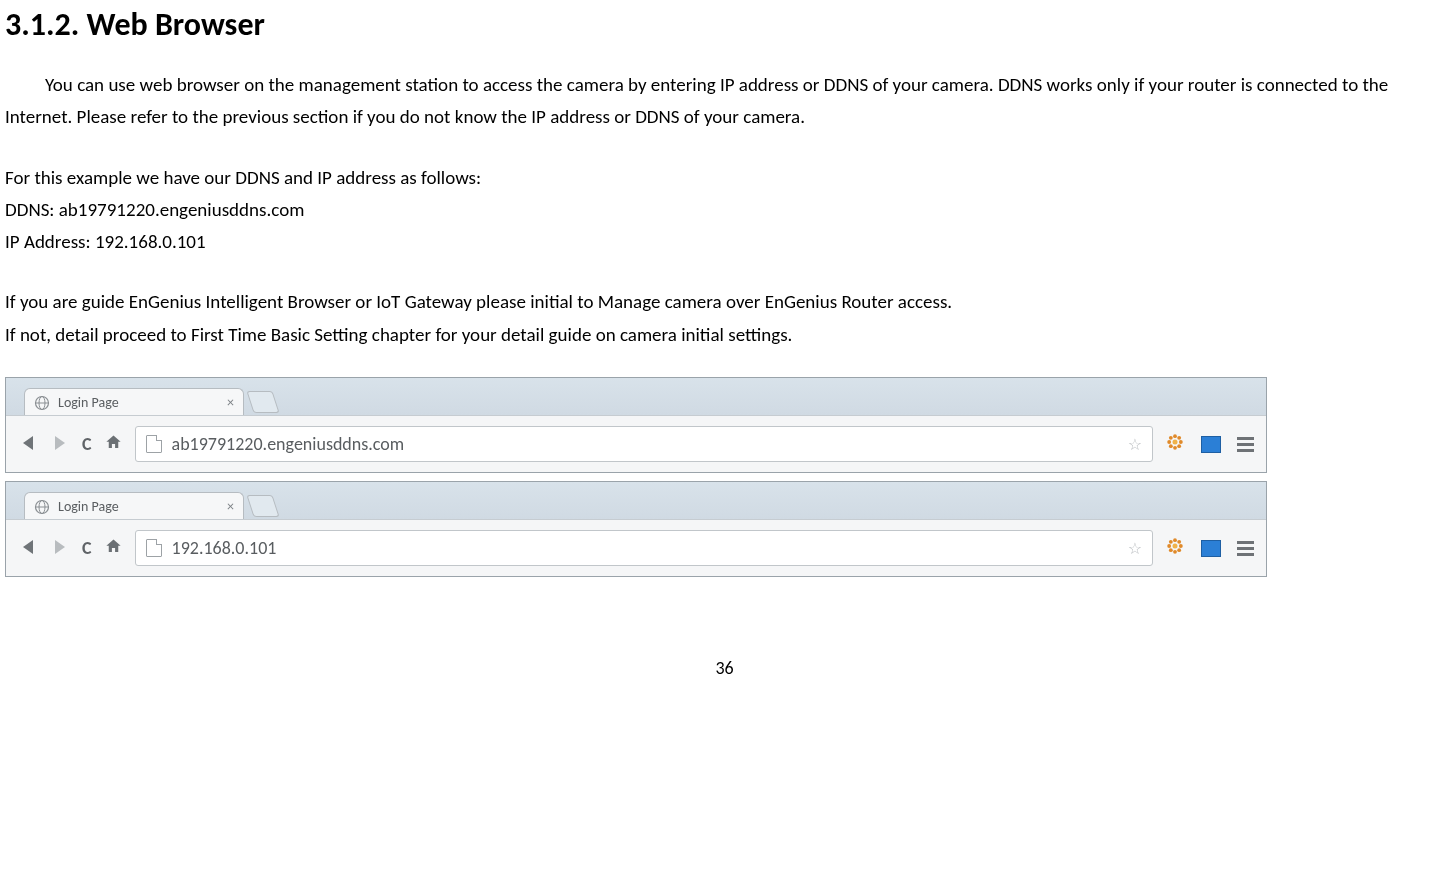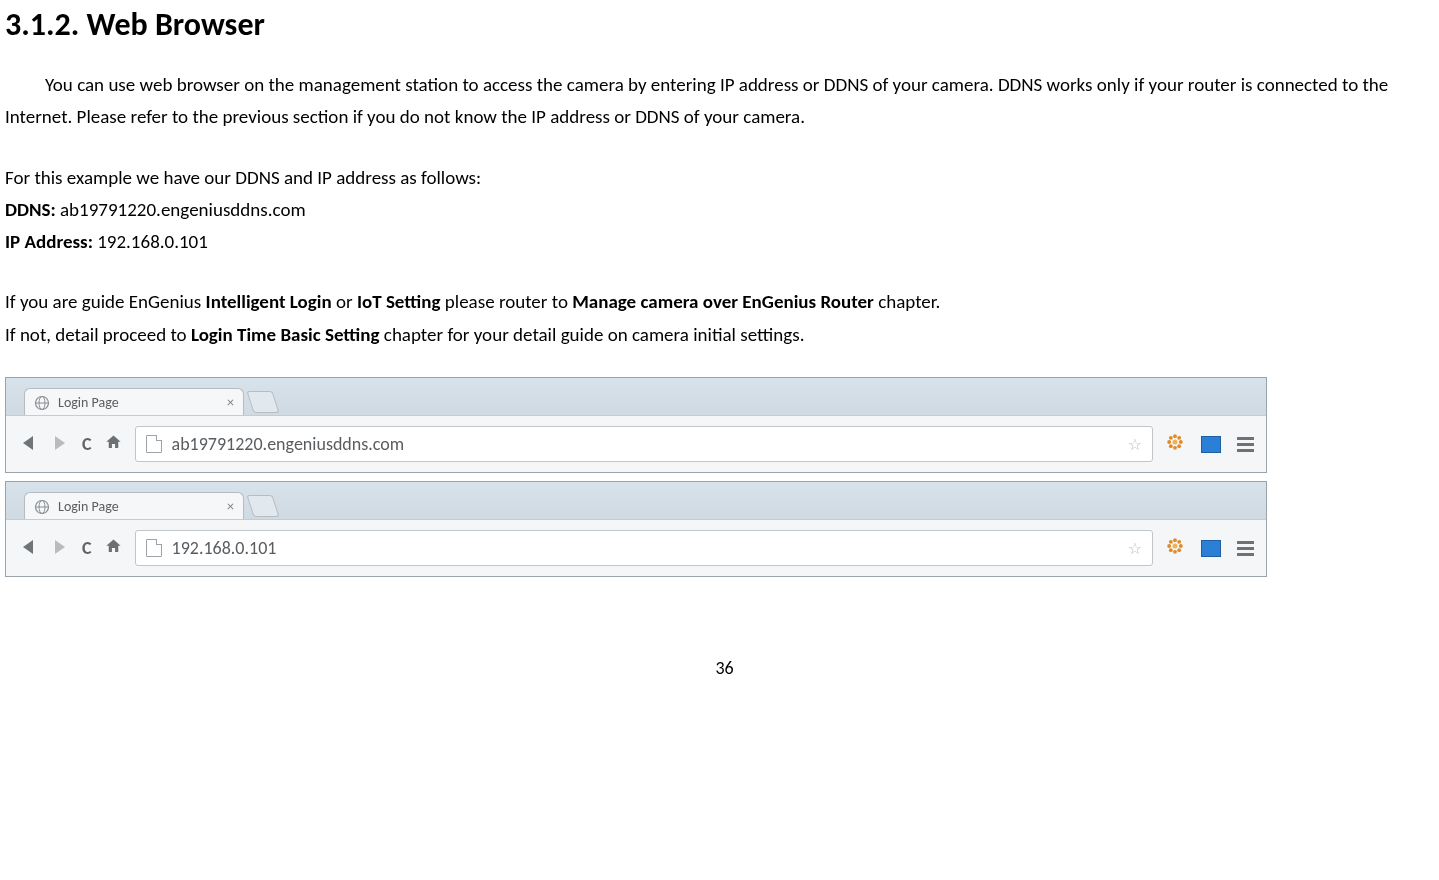--- a/index.html
+++ b/index.html
@@ -22,21 +22,21 @@
     }
     .para.indent {
       text-indent: 40px;
     }
     .info-line {
       font-size: 19px;
       line-height: 1.7;
       margin: 0;
     }
     .info-line b {
-      font-weight: bold;
+      font-weight: normal;
     }
     .browser-block {
       border: 1px solid #9aa3aa;
       background: linear-gradient(#e7edf2, #dce4eb);
       margin: 26px 0 8px 0;
       width: 1260px;
       box-shadow: inset 0 0 2px rgba(0,0,0,0.1);
       filter: blur(0.3px);
     }
     .tab-strip {
@@ -173,24 +173,24 @@
 
 <p class="info-line">For this example we have our DDNS and IP address as follows:</p>
 <p class="info-line">
   <b>DDNS:</b><span> ab19791220.engeniusddns.com</span>
 </p>
 <p class="info-line" style="margin-bottom:28px;">
   <b>IP Address:</b><span> 192.168.0.101</span>
 </p>
 
 <p class="info-line">
-  <span>If you are guide EnGenius </span><b>Intelligent Login</b><span> or </span><b>IoT Setting</b><span> please router to </span><b>Manage camera over EnGenius Router</b><span> chapter.</span>
+  <span>If you are guide EnGenius </span><b>Intelligent Browser</b><span> or </span><b>IoT Gateway</b><span> please initial to </span><b>Manage camera over EnGenius Router</b><span> access.</span>
 </p>
 <p class="info-line">
-  <span>If not, detail proceed to </span><b>Login Time Basic Setting</b><span> chapter for your detail guide on camera initial settings.</span>
+  <span>If not, detail proceed to </span><b>First Time Basic Setting</b><span> chapter for your detail guide on camera initial settings.</span>
 </p>
 
 <div class="browser-block">
   <div class="tab-strip">
     <div class="tab">
       <span class="favicon">
         <svg viewBox="0 0 16 16">
             <circle cx="8" cy="8" r="6.5" fill="none" stroke="#8a8f93" stroke-width="1.2"></circle>
             <ellipse cx="8" cy="8" rx="3" ry="6.5" fill="none" stroke="#8a8f93" stroke-width="1"></ellipse>
             <line x1="1.5" y1="8" x2="14.5" y2="8" stroke="#8a8f93" stroke-width="1"></line>

